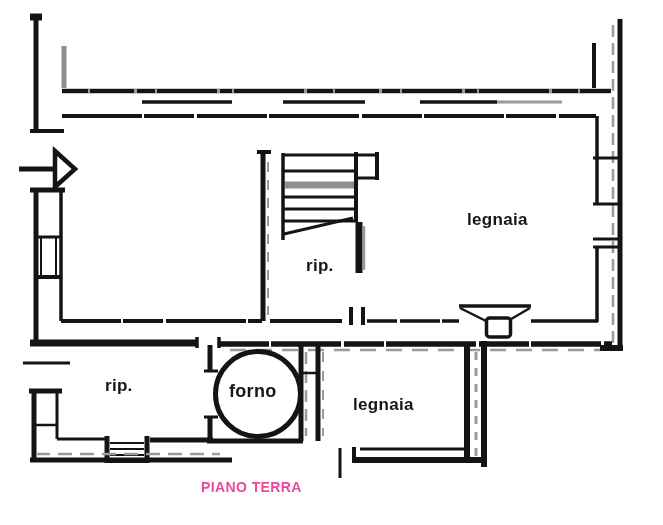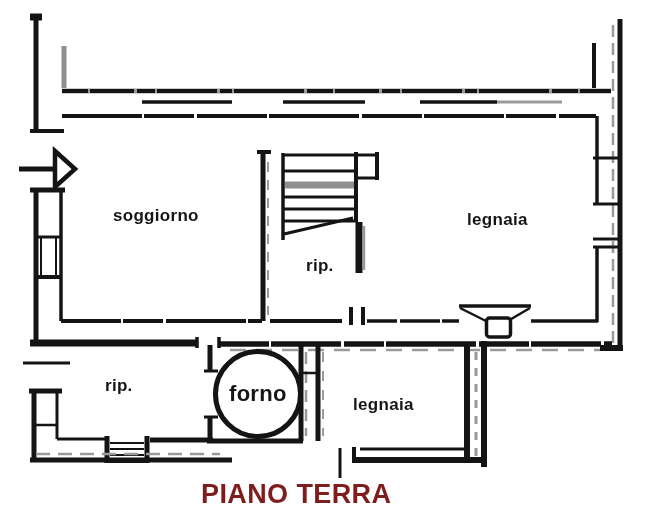--- a/index.html
+++ b/index.html
@@ -17,23 +17,23 @@
     font-size:17px;
     font-weight:bold;
     color:#161616;
     white-space:nowrap;
     letter-spacing:0.3px;
   }
   .plan-title{
     position:absolute;
     left:201px;top:479px;
     font-family:"Liberation Sans", sans-serif;
-    font-size:27px;
+    font-size:14px;
     font-weight:bold;
-    color:#7f1d1d;
+    color:#ec4899;
     letter-spacing:0.4px;
     white-space:nowrap;
   }
 </style>
 </head>
 <body>
 
 <div class="plan">
 
   <svg width="663" height="525" viewBox="0 0 663 525">
@@ -155,27 +155,26 @@
       </g>
 
       <g>
         <path d="M19,169 H55" stroke-width="5"></path>
         <path d="M55,151 L75,169 L55,187 Z" stroke-width="4.5" fill="#ffffff"></path>
       </g>
 
     </g>
   </svg>
 
-  <div class="room-label" style="left:113px;top:206px">soggiorno</div>
 
   <div class="room-label" style="left:467px;top:210px">legnaia</div>
 
   <div class="room-label" style="left:306px;top:256px">rip.</div>
 
   <div class="room-label" style="left:105px;top:376px">rip.</div>
 
-  <div class="room-label" style="left:229px;top:381px;font-size:22px">forno</div>
+  <div class="room-label" style="left:229px;top:381px;font-size:18px">forno</div>
 
   <div class="room-label" style="left:353px;top:395px">legnaia</div>
 
   <div class="plan-title">PIANO TERRA</div>
 
 </div>
 
 </body></html>

